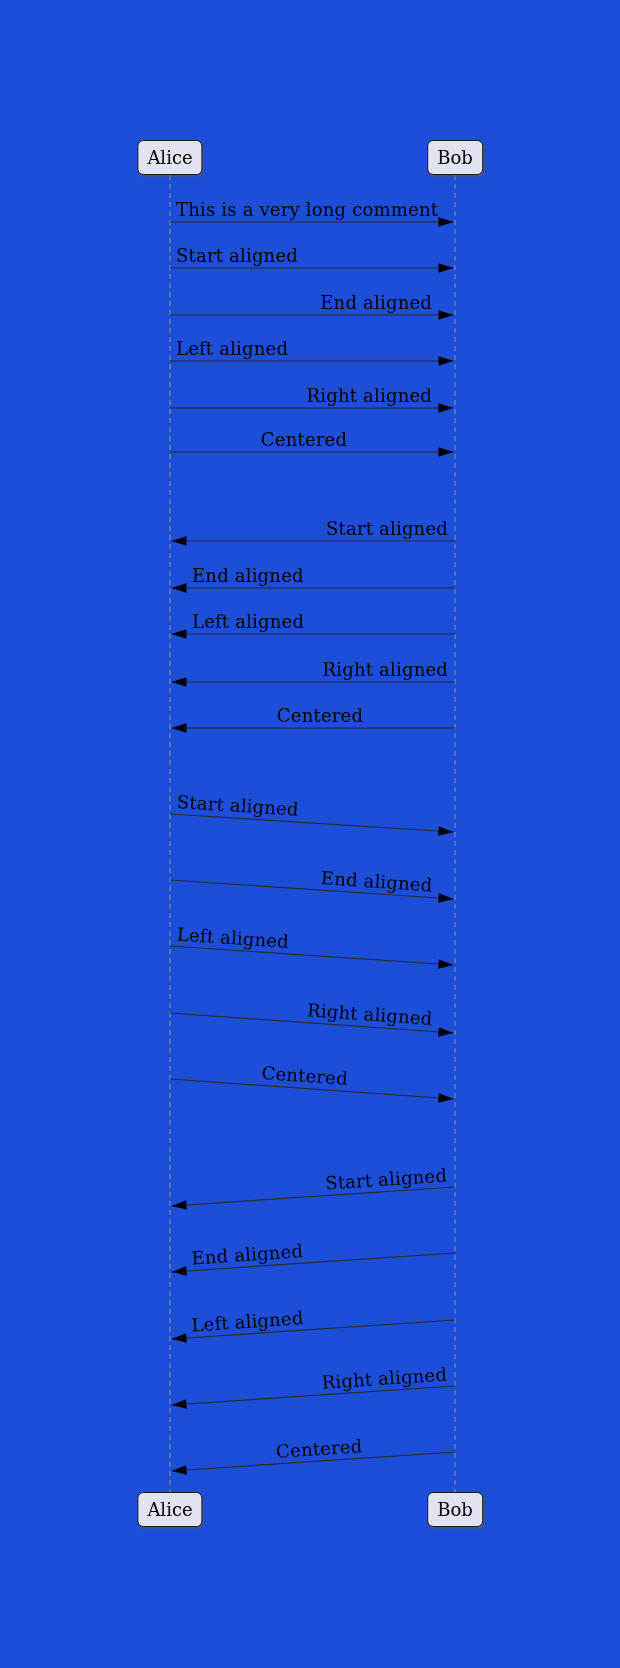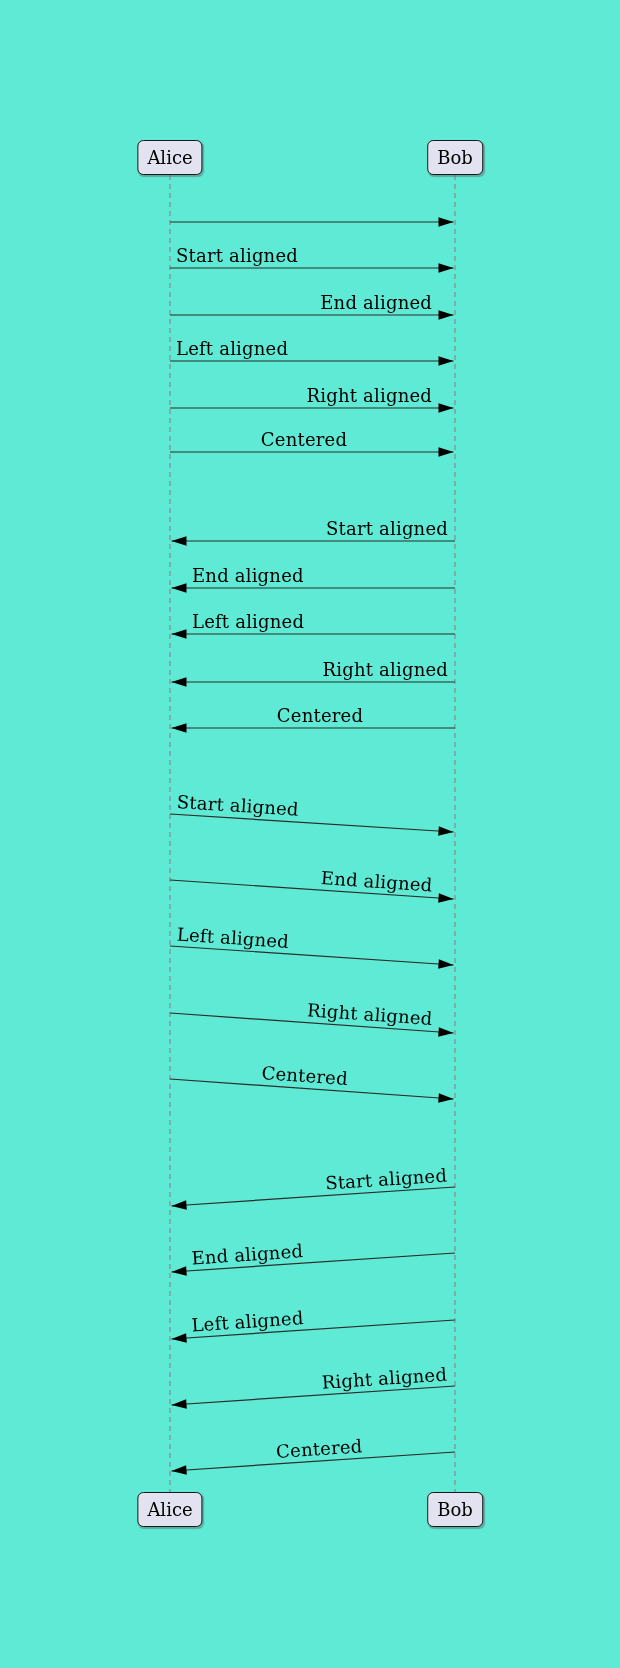--- a/index.html
+++ b/index.html
@@ -4,21 +4,21 @@
 <style>
   html, body {
     margin: 0;
     padding: 0;
     background: #ffffff;
   }
   .canvas {
     position: relative;
     width: 620px;
     height: 1668px;
-    background: #5eead4;
+    background: #1d4ed8;
     font-family: "DejaVu Serif", "Liberation Serif", serif;
     overflow: hidden;
   }
   .geom-layer {
     position: absolute;
     left: 0; top: 0;
     width: 620px; height: 1668px;
   }
   .participant {
     position: absolute;
@@ -103,20 +103,21 @@
       <line x1="455" y1="1452" x2="171.5" y2="1471" stroke="#2A2A2A" stroke-width="1.2"></line>
       <polygon points="171.5,1471 186.5,1466.2 186.5,1475.8" fill="#000000" transform="rotate(-3.8140748342903548 171.5 1471)"></polygon>
     </svg>
 
   <div class="participant" id="p-alice-top" style="left:170px; top:140px;">Alice</div>
   <div class="participant" id="p-bob-top" style="left:455px; top:140px;">Bob</div>
   <div class="participant" id="p-alice-bottom" style="left:170px; top:1492px;">Alice</div>
   <div class="participant" id="p-bob-bottom" style="left:455px; top:1492px;">Bob</div>
 
   <div class="label-layer" id="label-layer">
+      <div class="msg-label" style="left: 176px; width: 256px; top: 199px; text-align: left;">This is a very long comment</div>
       <div class="msg-label" style="left: 176px; width: 256px; top: 245px; text-align: left;">Start aligned</div>
       <div class="msg-label" style="left: 176px; width: 256px; top: 292px; text-align: right;">End aligned</div>
       <div class="msg-label" style="left: 176px; width: 256px; top: 338px; text-align: left;">Left aligned</div>
       <div class="msg-label" style="left: 176px; width: 256px; top: 385px; text-align: right;">Right aligned</div>
       <div class="msg-label" style="left: 176px; width: 256px; top: 429px; text-align: center;">Centered</div>
       <div class="msg-label" style="left: 192px; width: 256px; top: 518px; text-align: right;">Start aligned</div>
       <div class="msg-label" style="left: 192px; width: 256px; top: 565px; text-align: left;">End aligned</div>
       <div class="msg-label" style="left: 192px; width: 256px; top: 611px; text-align: left;">Left aligned</div>
       <div class="msg-label" style="left: 192px; width: 256px; top: 659px; text-align: right;">Right aligned</div>
       <div class="msg-label" style="left: 192px; width: 256px; top: 705px; text-align: center;">Centered</div>

